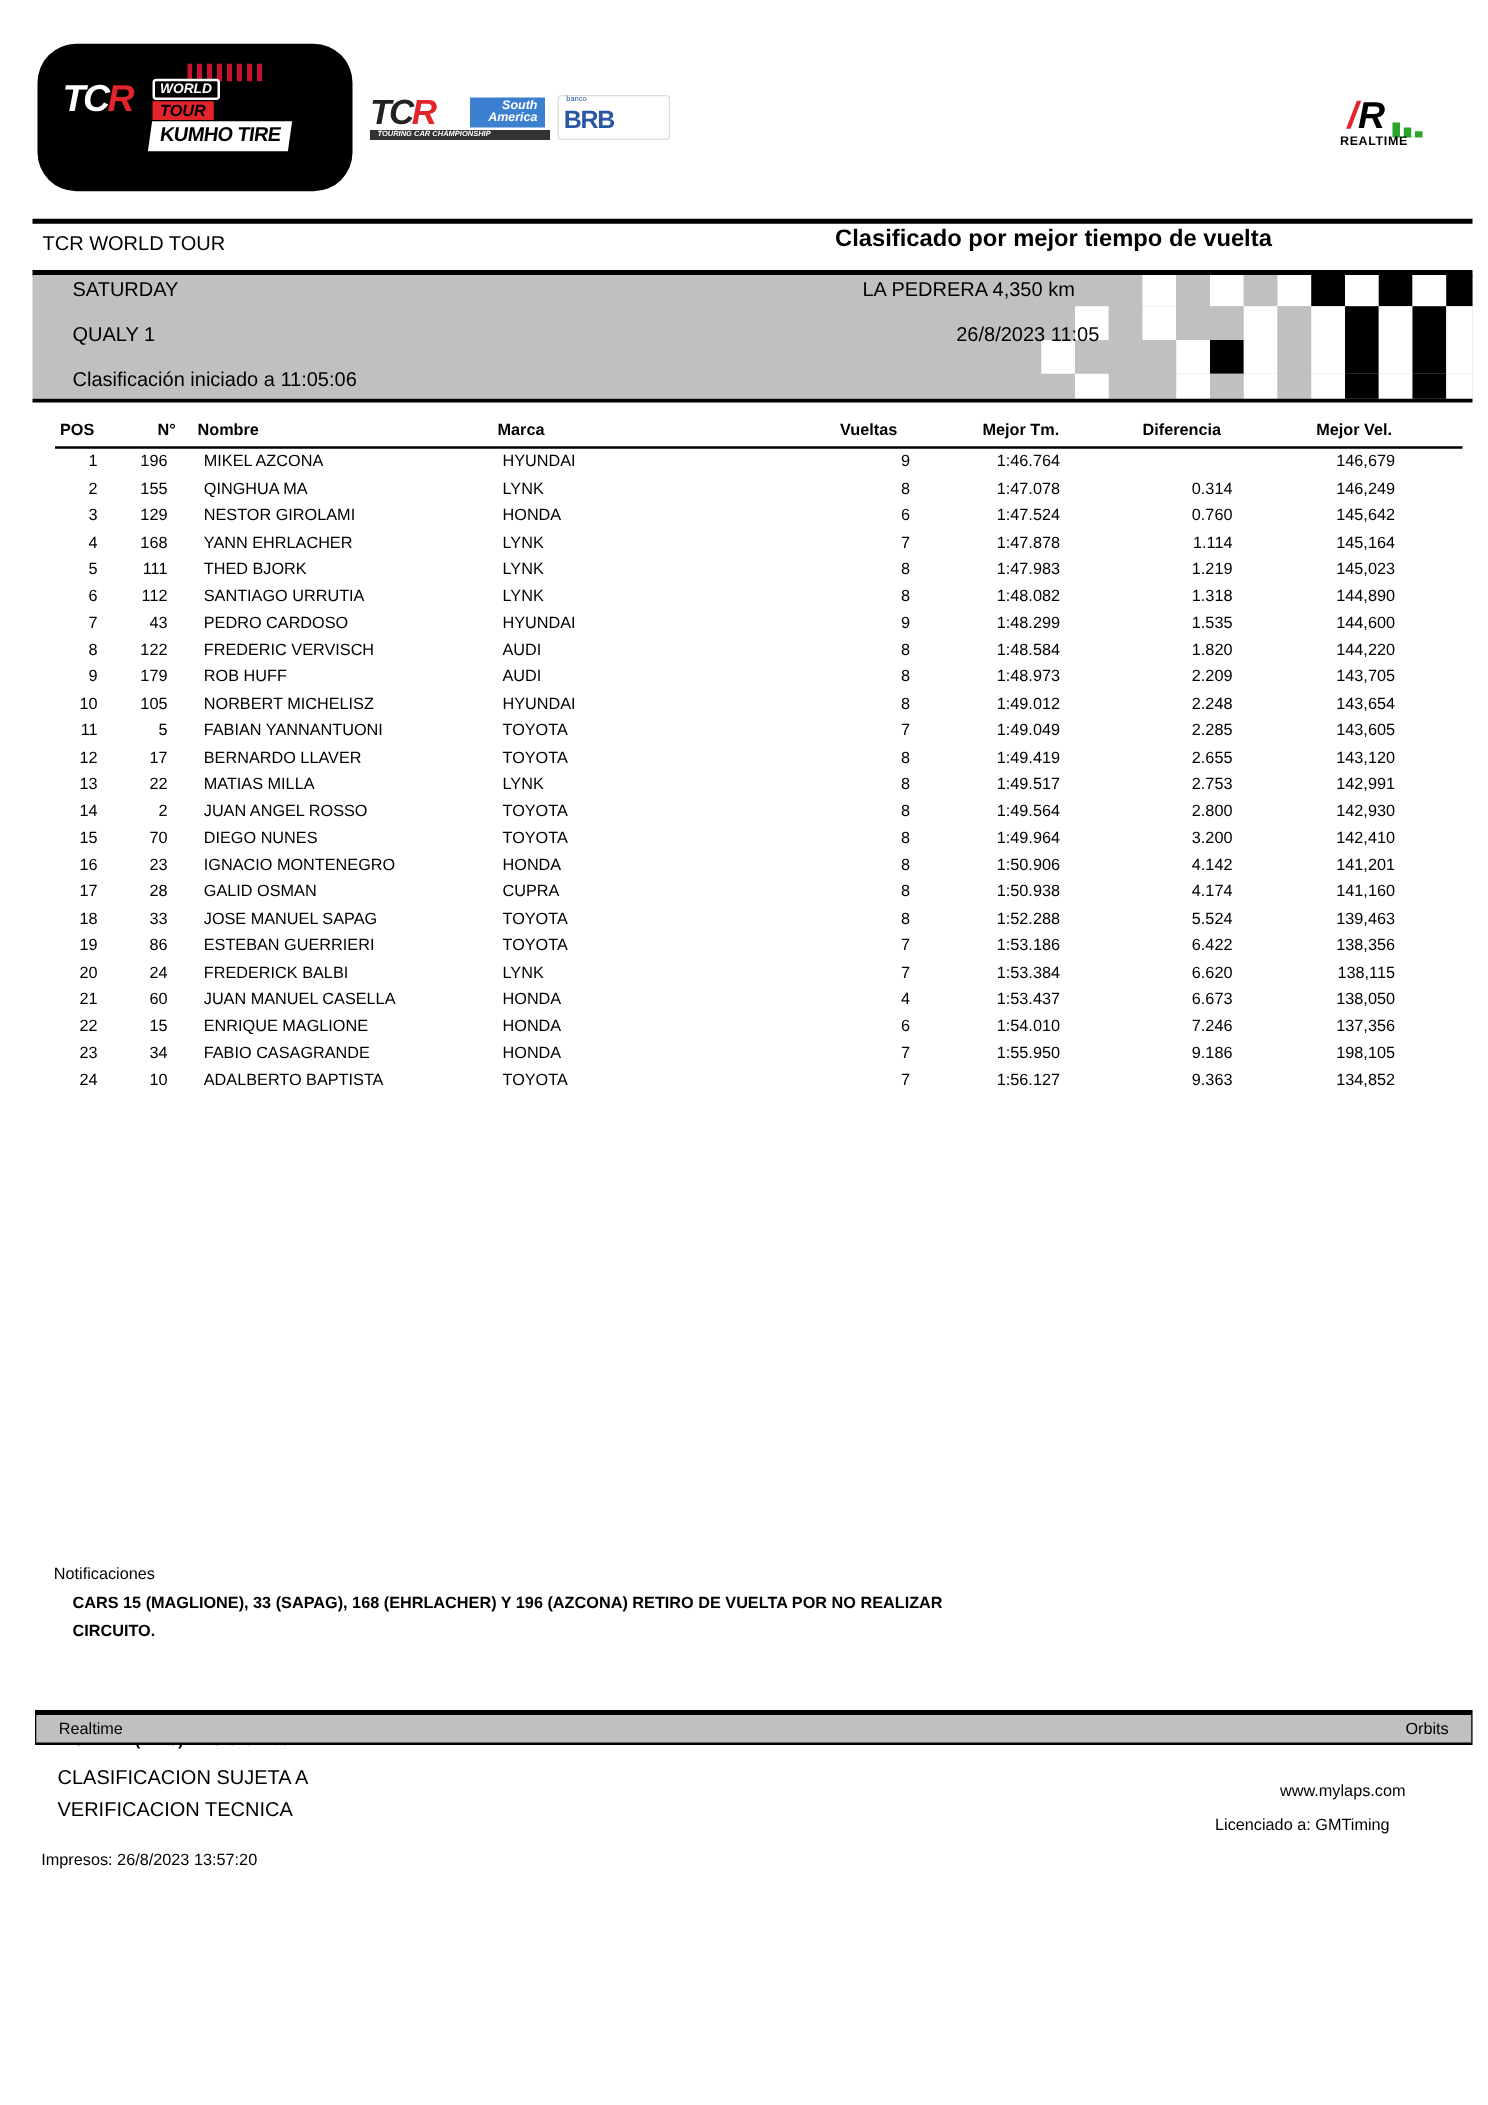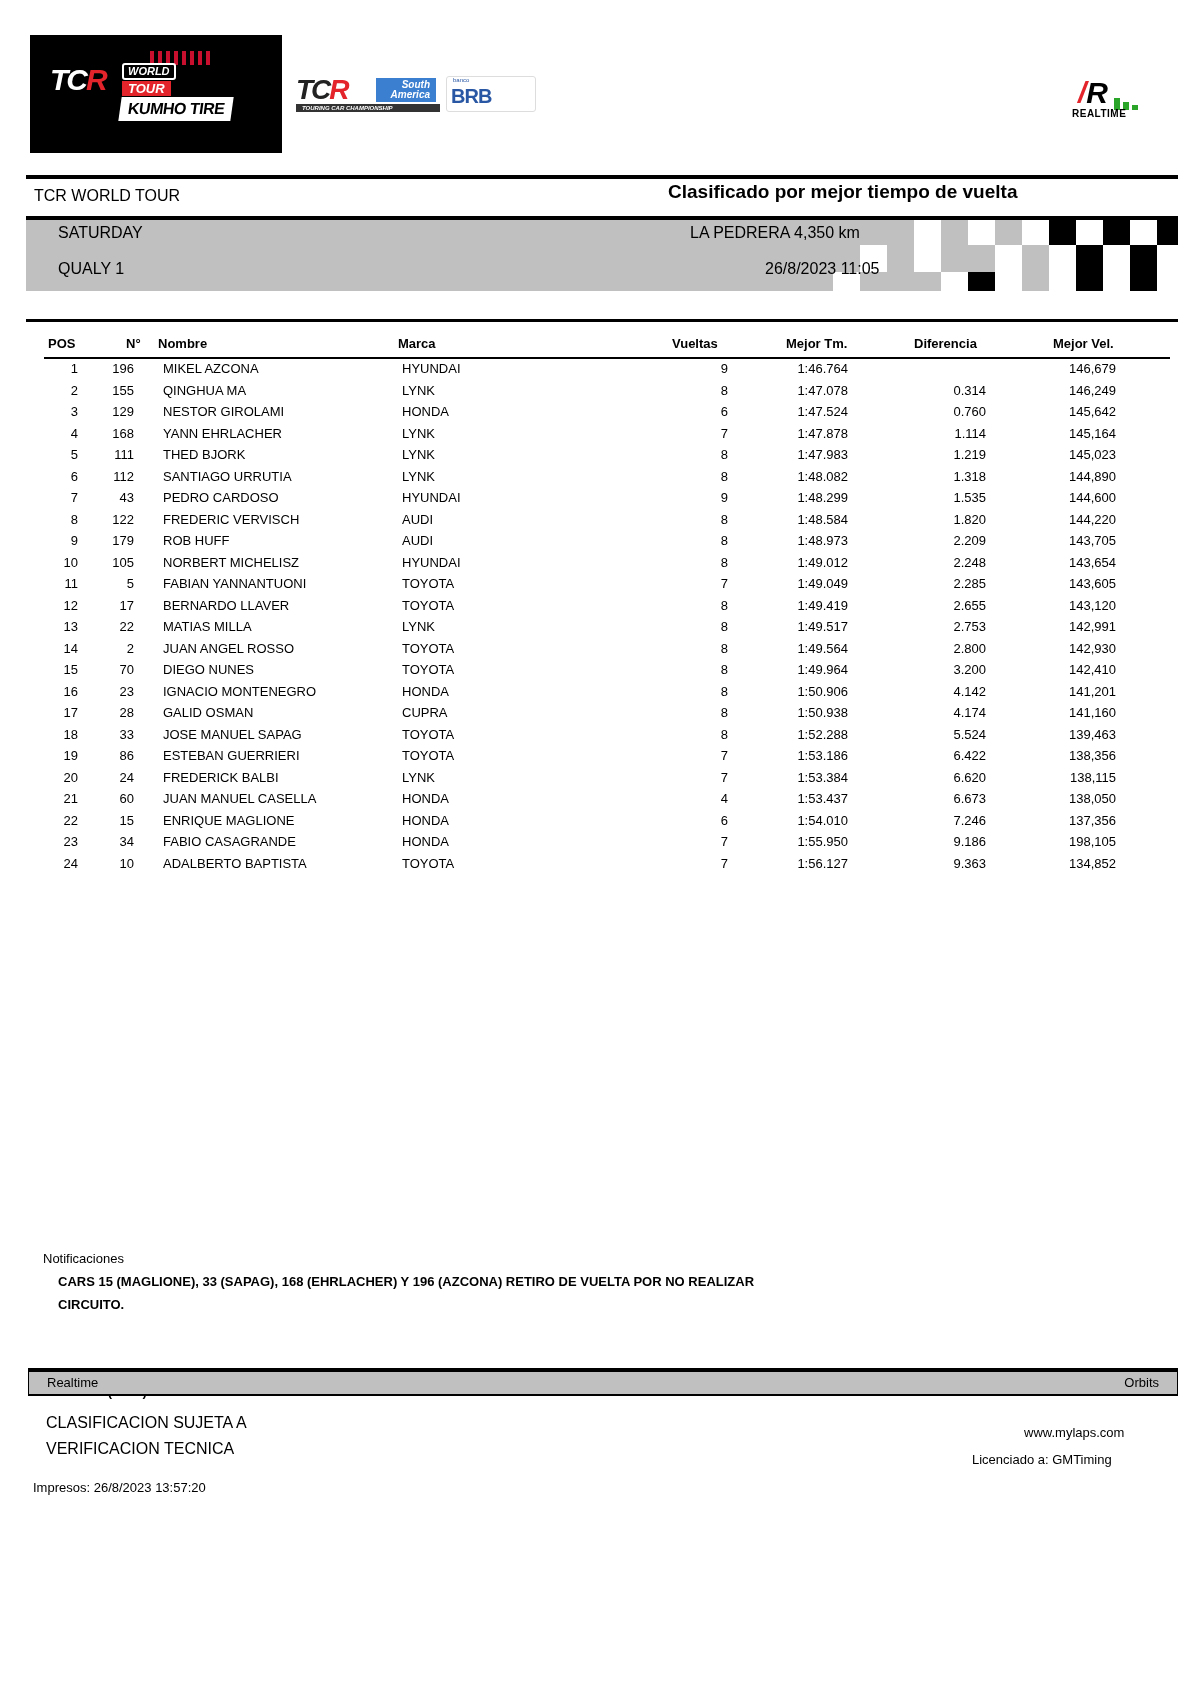--- a/index.html
+++ b/index.html
@@ -1,28 +1,28 @@
 <!DOCTYPE html>
 <html><head>
 <meta charset="utf-8">
 <style>
   html, body { margin:0; padding:0; background:#ffffff; }
   body { width:1190px; height:1684px; position:relative; overflow:hidden;
          font-family:"Liberation Sans", sans-serif; color:#000; }
-  .abs { position:absolute; }
+  .abs { position:absolute;border-radius:31px; }
 
   
   .logo-wt { left:30px; top:35px; width:252px; height:118px; background:#000; }
   .logo-wt .tcr { position:absolute; left:20px; top:28px; font-weight:bold; font-style:italic;
                   font-size:30px; color:#fff; letter-spacing:-2px; }
   .logo-wt .tcr .r { color:#e3242b; }
   .logo-wt .world { position:absolute; left:92px; top:28px; border:2px solid #fff; border-radius:3px;
                     padding:0 4px; font-size:11px; font-weight:bold; font-style:italic; color:#fff; line-height:13px; }
   .logo-wt .tour { position:absolute; left:92px; top:46px; background:#e3242b; padding:0 6px;
-                   font-size:13px; font-weight:bold; font-style:italic; color:#ffffff; line-height:15px; }
+                   font-size:13px; font-weight:bold; font-style:italic; color:#000000; line-height:15px; }
   .logo-wt .stripes { position:absolute; left:120px; top:16px; width:60px; height:14px;
                       background:repeating-linear-gradient(90deg,#c8102e 0 4px,transparent 4px 8px); }
   .logo-wt .kumho { position:absolute; left:90px; top:62px; background:#fff; color:#000;
                     font-weight:bold; font-size:16px; padding:3px 8px; transform:skewX(-8deg); letter-spacing:-0.5px; }
 
   .logo-sa { left:296px; top:76px; width:244px; height:36px; }
   .logo-sa .tcr2 { position:absolute; left:0; top:0; font-weight:bold; font-style:italic; font-size:28px;
                    color:#222; letter-spacing:-2px; line-height:28px; }
   .logo-sa .tcr2 .r { color:#e3242b; }
   .logo-sa .sa { position:absolute; left:80px; top:2px; background:#3a7fd0; color:#fff; font-weight:bold;
@@ -36,21 +36,21 @@
 
   .logo-rt { left:1072px; top:78px; width:88px; height:42px; }
   .logo-rt .r1 { position:absolute; left:6px; top:0; font-size:30px; font-weight:bold; font-style:italic; color:#000; line-height:30px; }
   .logo-rt .r1 .red { color:#e3242b; }
   .logo-rt .bars { position:absolute; left:42px; top:14px; }
   .logo-rt .bars span { display:inline-block; width:6px; background:#2aa52a; margin-right:3px; vertical-align:bottom; }
   .logo-rt .name { position:absolute; left:0; top:30px; font-size:10px; font-weight:bold; letter-spacing:0.5px; }
 
   
   .rule { position:absolute; left:26px; width:1152px; background:#000; }
-  .band { position:absolute; left:26px; top:220px; width:1152px; height:71px; background:#c0c0c0; overflow:hidden; }
+  .band { position:absolute; left:26px; top:220px; width:1152px; height:99px; background:#c0c0c0; overflow:hidden; }
   .title-left { left:34px; top:187px; font-size:16px; }
   .title-right { left:668px; top:181px; font-size:19px; font-weight:bold; }
 
   .band-text { position:absolute; font-size:16px; }
   .checker { position:absolute; display:grid; }
   .checker div { width:27px; height:27px; }
 
   
   .th { position:absolute; top:336px; font-size:13px; font-weight:bold; }
   .hline { position:absolute; left:44px; top:357px; width:1126px; height:2px; background:#000; }

